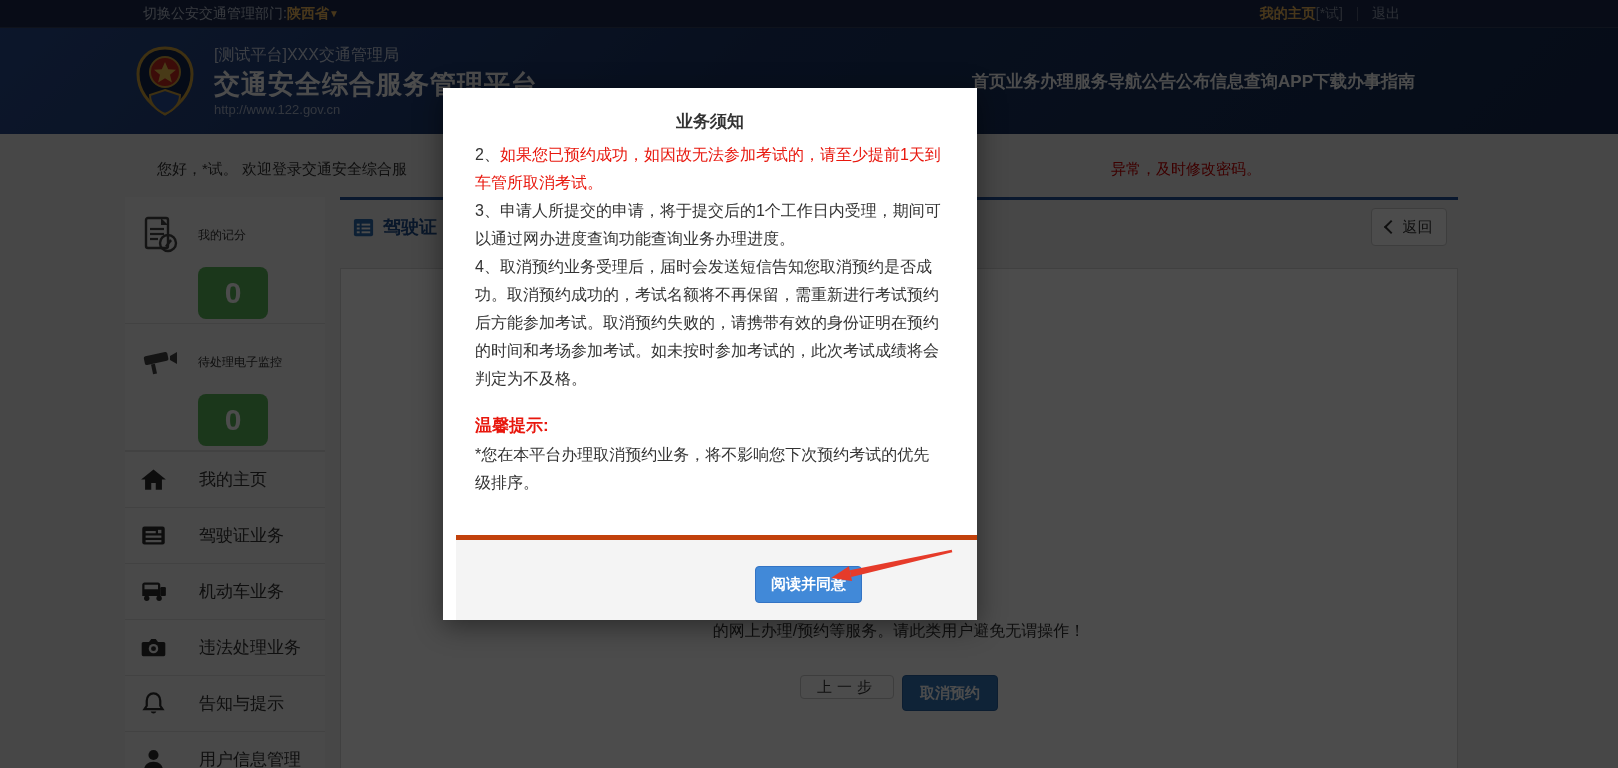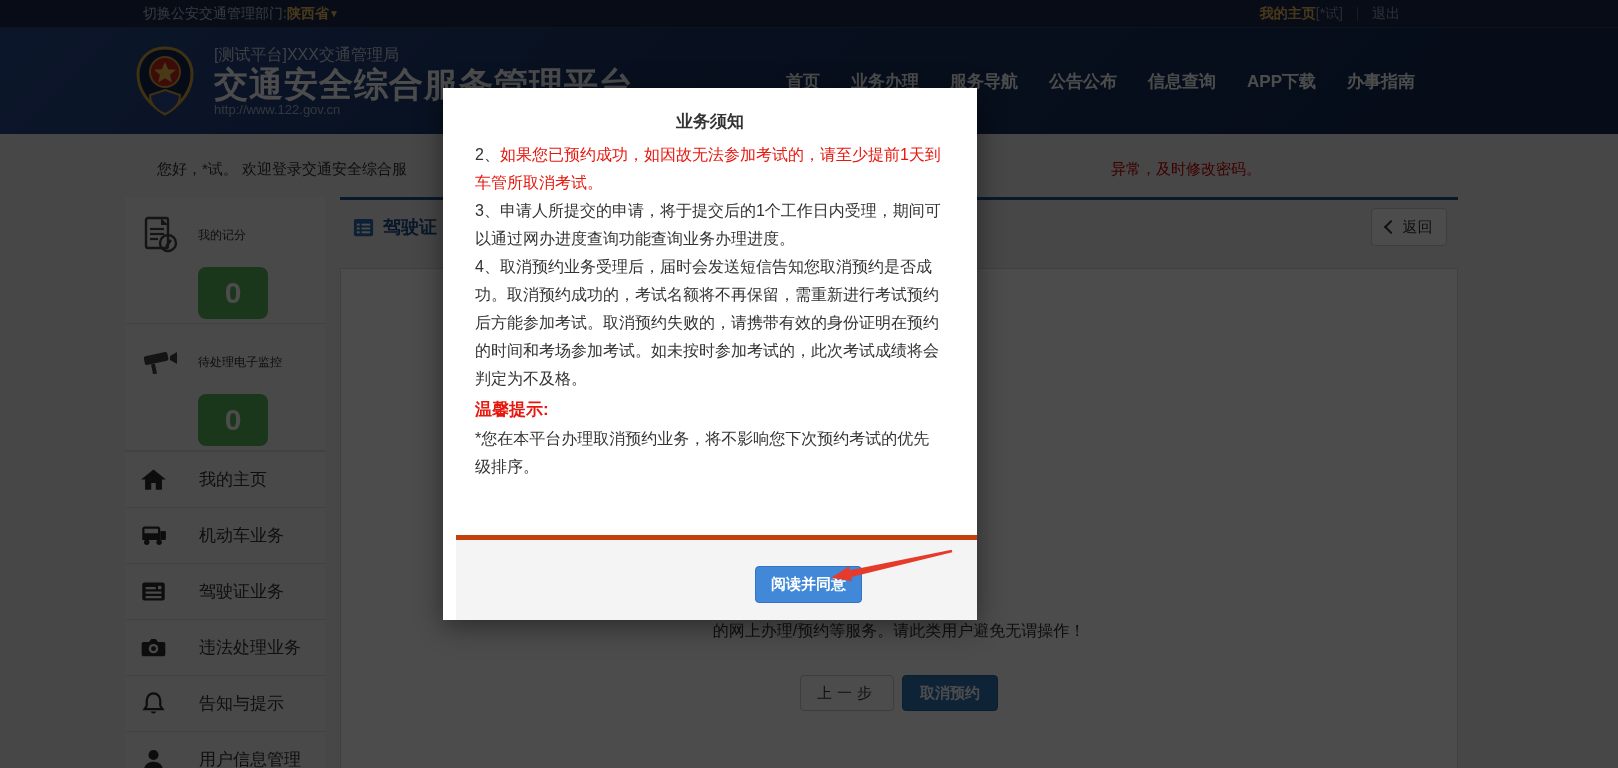--- a/index.html
+++ b/index.html
@@ -16,23 +16,23 @@
   .topbar .suffix{color:#8a93a8;}
   .topbar .sep{width:1px;height:14px;background:rgba(255,255,255,0.25);margin:0 14px;}
   .topbar .logout{color:#9aa3b8;cursor:pointer;}
 
   
   .header{height:106px;background:linear-gradient(135deg,#2a4c8f 0%,#1b3566 45%,#152a50 100%);}
   .header-inner{width:1333px;margin-left:125px;height:100%;display:flex;align-items:center;}
   .logo{width:70px;height:74px;margin-left:5px;flex:0 0 auto;}
   .titleblock{margin-left:14px;color:#fff;}
   .agency{font-size:16px;color:#cdd5e6;margin-bottom:3px;}
-  .site-title{font-size:34px;font-weight:bold;letter-spacing:1px;line-height:30px;text-align:center;}
+  .site-title{font-size:26px;font-weight:bold;letter-spacing:1px;line-height:30px;text-align:center;}
   .site-url{font-size:13px;color:#a9b5cd;margin-top:3px;}
-  .nav{margin-left:auto;margin-right:43px;display:flex;gap:31px;color:#fff;font-size:17px;font-weight:bold;}
+  .nav{margin-left:auto;margin-right:43px;display:flex;color:#fff;font-size:17px;font-weight:bold;}
   .nav span{cursor:pointer;white-space:nowrap;}
 
   
   .welcome{position:relative;width:1333px;margin-left:125px;height:63px;font-size:15px;color:#333;}
   .welcome .left-text{position:absolute;left:32px;top:26px;}
   .welcome .right-red{position:absolute;left:986px;top:26px;color:#cc0000;}
 
   
   .content{width:1333px;margin-left:125px;display:flex;}
   .sidebar{width:200px;background:#f3f3f3;flex:0 0 auto;}
@@ -50,34 +50,34 @@
   .panel-head{height:54px;border-top:3px solid #245399;display:flex;align-items:center;}
   .tab{display:flex;align-items:center;gap:8px;margin-left:12px;color:#1f4e8c;font-size:18px;font-weight:bold;}
   .tab-icon{width:23px;height:23px;color:#2e6db0;}
   .back-btn{margin-left:auto;margin-right:11px;width:74px;height:36px;background:#fff;border:1px solid #ccc;
             border-radius:4px;display:flex;align-items:center;justify-content:center;gap:7px;color:#333;
             font-size:15px;cursor:pointer;}
   .chev{width:8px;height:8px;border-left:2px solid #333;border-bottom:2px solid #333;transform:rotate(45deg);}
   .panel{position:relative;margin-top:14px;background:#fff;border:1px solid #d8d8d8;height:600px;}
   .hint{position:absolute;top:352px;left:0;right:0;text-align:center;color:#333;font-size:16px;}
   .btn-row{position:absolute;top:406px;left:0;right:0;display:flex;justify-content:center;gap:8px;}
-  .btn-prev{height:36px;padding:0 16px;background:#fff;border:1px solid #ccc;border-radius:4px;color:#333;
+  .btn-prev{height:24px;padding:0 16px;background:#fff;border:1px solid #ccc;border-radius:4px;color:#333;
             font-size:15px;letter-spacing:5px;cursor:pointer;}
   .btn-cancel{height:36px;padding:0 17px;background:#3275b8;border:1px solid #2a63a0;border-radius:4px;
               color:#fff;font-size:15px;font-weight:bold;cursor:pointer;}
 
   
   .backdrop{position:absolute;left:0;top:0;right:0;bottom:0;background:rgba(0,0,0,0.70);z-index:10;}
   .modal{position:absolute;left:443px;top:88px;width:534px;height:532px;background:#fff;z-index:20;
          box-shadow:0 6px 26px rgba(0,0,0,0.45);}
   .modal-body{padding:22px 32px 0 32px;}
   .modal-title{text-align:center;font-size:17px;font-weight:bold;color:#333;margin:0 0 8px 0;}
   .notice p{margin:0;font-size:16px;line-height:28px;color:#333;}
   .red{color:#e8170d;}
-  .tip-title{margin-top:2px;font-size:17px;line-height:30px;font-weight:bold;color:#e8170d;}
+  .tip-title{margin-top:18px;font-size:17px;line-height:30px;font-weight:bold;color:#e8170d;}
   .tip-text{font-size:16px;line-height:28px;color:#333;}
   .modal-footer{position:absolute;left:13px;right:0;bottom:0;height:80px;background:#f4f4f4;
                 border-top:5px solid #c2410c;}
   .agree-btn{position:absolute;left:299px;top:26px;height:37px;padding:0 15px;background:#4189d8;
              border:1px solid #3373c4;border-radius:4px;color:#fff;font-size:15px;font-weight:bold;
              cursor:pointer;}
   .arrow{position:absolute;left:820px;top:545px;z-index:30;pointer-events:none;}
 </style>
 </head>
 <body>
@@ -160,37 +160,37 @@
       </div>
 
       <div class="menu-item">
         <svg class="menu-icon" viewBox="0 0 24 24">
           <path d="M12 3 L23 12 L19.5 12 L19.5 21 L14 21 L14 15 L10 15 L10 21 L4.5 21 L4.5 12 L1 12 Z" fill="currentColor"></path>
         </svg>
         <span>我的主页</span>
       </div>
       <div class="menu-item">
         <svg class="menu-icon" viewBox="0 0 24 24">
+          <rect x="2" y="4" width="20" height="16" rx="2" fill="currentColor"></rect>
+          <rect x="5" y="8" width="9" height="2" fill="#f3f3f3"></rect>
+          <rect x="5" y="12" width="14" height="2" fill="#f3f3f3"></rect>
+          <rect x="5" y="16" width="14" height="2" fill="#f3f3f3"></rect>
+          <rect x="16" y="7" width="3" height="3" fill="#f3f3f3"></rect>
+        </svg>
+        <span>驾驶证业务</span>
+      </div>
+      <div class="menu-item">
+        <svg class="menu-icon" viewBox="0 0 24 24">
           <path d="M2 6 C2 5 3 4 4 4 L16 4 C17 4 18 5 18 6 L18 16 L2 16 Z" fill="currentColor"></path>
           <rect x="18" y="8" width="5" height="8" rx="1" fill="currentColor"></rect>
           <circle cx="6" cy="18" r="2.4" fill="currentColor"></circle>
           <circle cx="17" cy="18" r="2.4" fill="currentColor"></circle>
           <rect x="4" y="6" width="12" height="4" fill="#f3f3f3"></rect>
         </svg>
         <span>机动车业务</span>
-      </div>
-      <div class="menu-item">
-        <svg class="menu-icon" viewBox="0 0 24 24">
-          <rect x="2" y="4" width="20" height="16" rx="2" fill="currentColor"></rect>
-          <rect x="5" y="8" width="9" height="2" fill="#f3f3f3"></rect>
-          <rect x="5" y="12" width="14" height="2" fill="#f3f3f3"></rect>
-          <rect x="5" y="16" width="14" height="2" fill="#f3f3f3"></rect>
-          <rect x="16" y="7" width="3" height="3" fill="#f3f3f3"></rect>
-        </svg>
-        <span>驾驶证业务</span>
       </div>
       <div class="menu-item">
         <svg class="menu-icon" viewBox="0 0 24 24">
           <path d="M3 7 L8 7 L10 4.5 L14 4.5 L16 7 L21 7 C22 7 22.5 7.7 22.5 8.6 L22.5 18 C22.5 19 22 19.7 21 19.7 L3 19.7 C2 19.7 1.5 19 1.5 18 L1.5 8.6 C1.5 7.7 2 7 3 7 Z" fill="currentColor"></path>
           <circle cx="12" cy="13" r="4.2" fill="#f3f3f3"></circle>
           <circle cx="12" cy="13" r="2.2" fill="currentColor"></circle>
         </svg>
         <span>违法处理业务</span>
       </div>
       <div class="menu-item">

